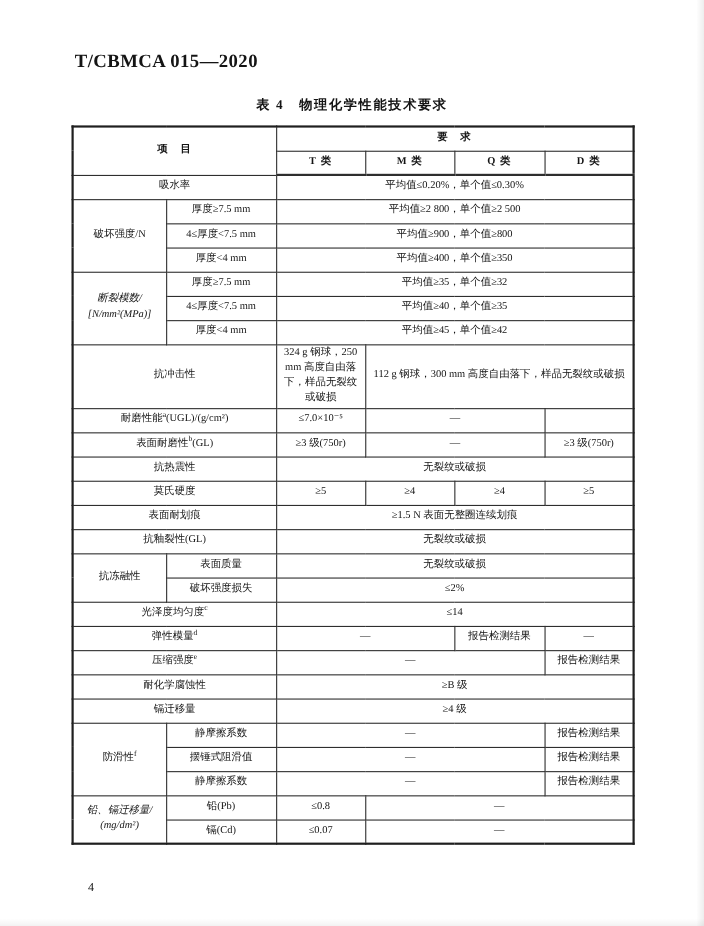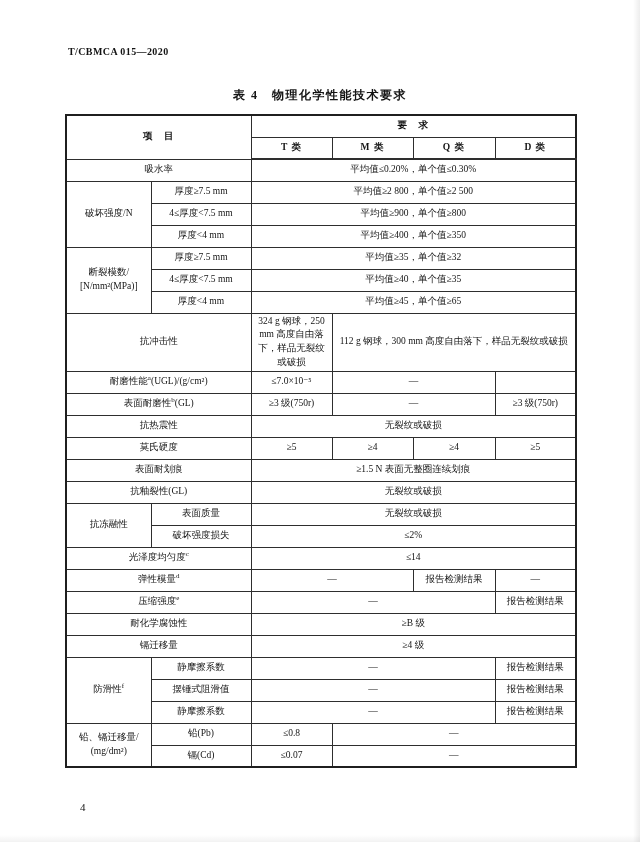--- a/index.html
+++ b/index.html
@@ -17,21 +17,21 @@
     background:linear-gradient(to right, rgba(0,0,0,0), rgba(0,0,0,0.07));
     pointer-events:none;
   }
   .page::before {
     content:""; position:absolute; left:0; bottom:0; width:100%; height:7px;
     background:linear-gradient(to bottom, rgba(0,0,0,0), rgba(0,0,0,0.05));
     pointer-events:none;
   }
   .doc-code {
     position:absolute; left:68px; top:46px;
-    font-size:10px; font-weight:bold; letter-spacing:0.4px;
+    font-size:17px; font-weight:bold; letter-spacing:0.4px;
   }
   .table-title {
     position:absolute; top:87px; left:0; width:100%;
     text-align:center; font-size:12px; font-weight:bold; letter-spacing:1.5px;
   }
   table.spec {
     position:absolute; left:65px; top:114px; width:510px;
     border-collapse:collapse; table-layout:fixed;
     font-size:9.5px; border:2px solid #1f1f1f;
   }
@@ -41,21 +41,21 @@
     padding:1px 4px; line-height:1.45;
     overflow:hidden;
   }
   table.spec tr { height:22px; }
   tr.h24 { height:24px; }
   tr.row-impact { height:66px; }
   td.head { font-weight:bold; letter-spacing:1px; }
   tr.head-bottom td { border-bottom-width:2px; }
   td.left { text-align:left; padding-left:7px;margin-top:36px; }
   td.blocktext { text-align:left; padding:3px 6px; line-height:1.5; vertical-align:middle; }
-  .block { display:block; }
+  .block { display:block;font-style:italic; }
   sup { font-size:7px; line-height:0; }
   .page-num {
     position:absolute; left:80px; top:801px;
     font-size:11px;
   }
 </style>
 </head>
 <body>
 
 <div class="page">
@@ -112,21 +112,21 @@
         </td>
         <td>厚度≥7.5 mm</td>
         <td colspan="4">平均值≥35，单个值≥32</td>
       </tr>
       <tr>
         <td>4≤厚度&lt;7.5 mm</td>
         <td colspan="4">平均值≥40，单个值≥35</td>
       </tr>
       <tr>
         <td>厚度&lt;4 mm</td>
-        <td colspan="4">平均值≥45，单个值≥65</td>
+        <td colspan="4">平均值≥45，单个值≥42</td>
       </tr>
 
       <tr class="row-impact">
         <td colspan="2" class="left">抗冲击性</td>
         <td class="blocktext">324 g 钢球，250 mm 高度自由落下，样品无裂纹或破损</td>
         <td colspan="3" class="blocktext">112 g 钢球，300 mm 高度自由落下，样品无裂纹或破损</td>
       </tr>
 
       <tr>
         <td colspan="2" class="left">

